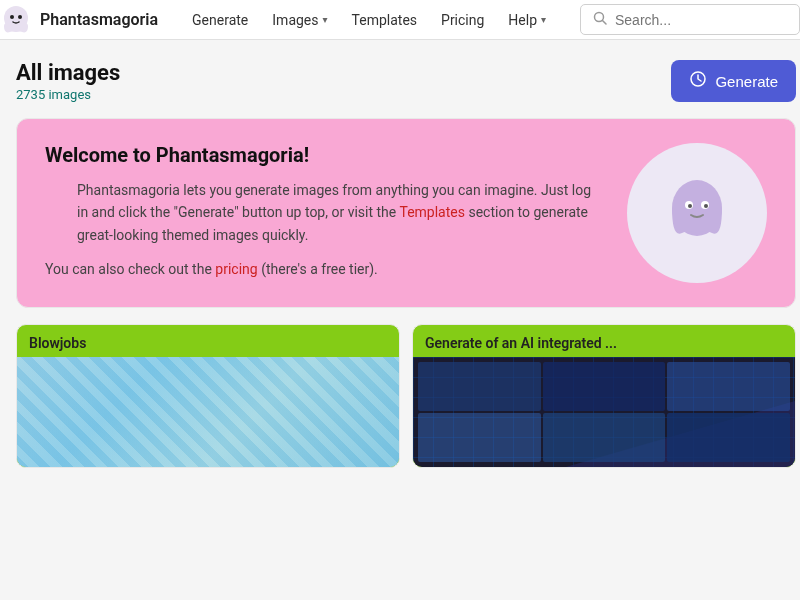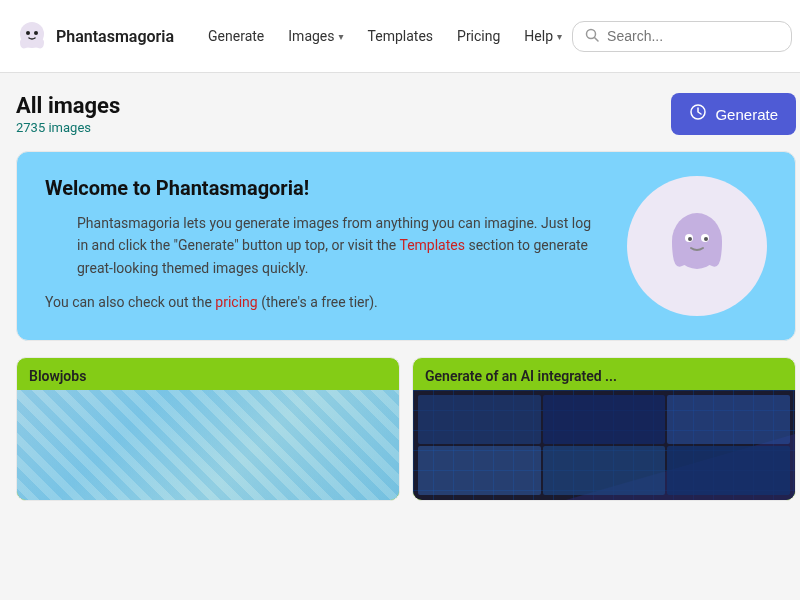--- a/index.html
+++ b/index.html
@@ -5,22 +5,22 @@
     * { margin: 0; padding: 0; box-sizing: border-box; }
     body { font-family: -apple-system, BlinkMacSystemFont, 'Segoe UI', Roboto, sans-serif; background: #f5f5f5; width: 800px; height: 600px; overflow: hidden; }
 
     
     .header {
       background: #fff;
       border-bottom: 1px solid #e0e0e0;
       display: flex;
       align-items: center;
       justify-content: space-between;
-      padding: 0 16px;
-      height: 73px;
+      padding: 0 0;
+      height: 40px;
     }
     .header-left {
       display: flex;
       align-items: center;
       gap: 24px;
     }
     .logo {
       display: flex;
       align-items: center;
       gap: 8px;
@@ -56,21 +56,21 @@
     }
     .header-right {
       display: flex;
       align-items: center;
       gap: 12px;
     }
     .search-box {
       display: flex;
       align-items: center;
       border: 1px solid #d0d0d0;
-      border-radius: 12px;
+      border-radius: 5px;
       padding: 6px 12px;
       gap: 8px;
       background: #fff;
       width: 220px;
     }
     .search-box input {
       border: none;
       outline: none;
       font-size: 14px;
       color: #333;
@@ -118,21 +118,21 @@
       font-size: 15px;
       font-weight: 500;
       cursor: pointer;
     }
     .generate-btn-icon {
       font-size: 16px;
     }
 
     
     .welcome-card {
-      background: #7dd3fc;
+      background: #f9a8d4;
       border-radius: 12px;
       padding: 24px 28px;
       display: flex;
       align-items: flex-start;
       gap: 24px;
       margin-bottom: 16px;
       border: 1px solid #e8e8e8;
     }
     .welcome-text {
       flex: 1;

